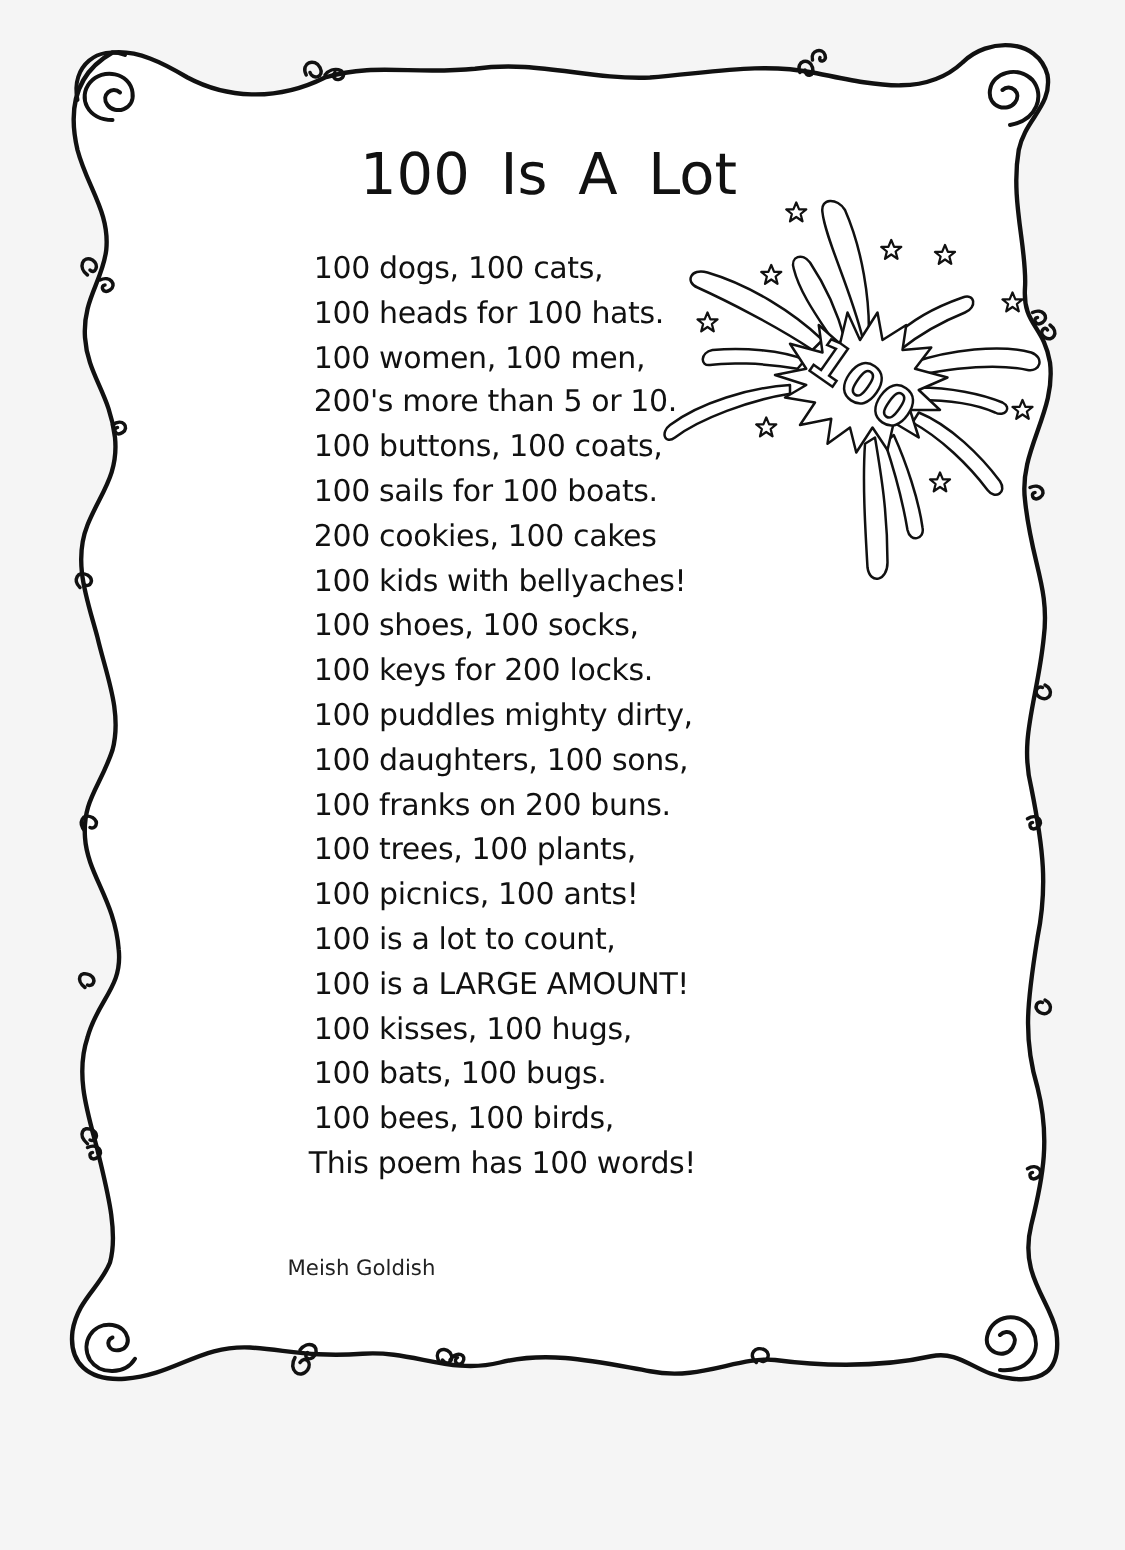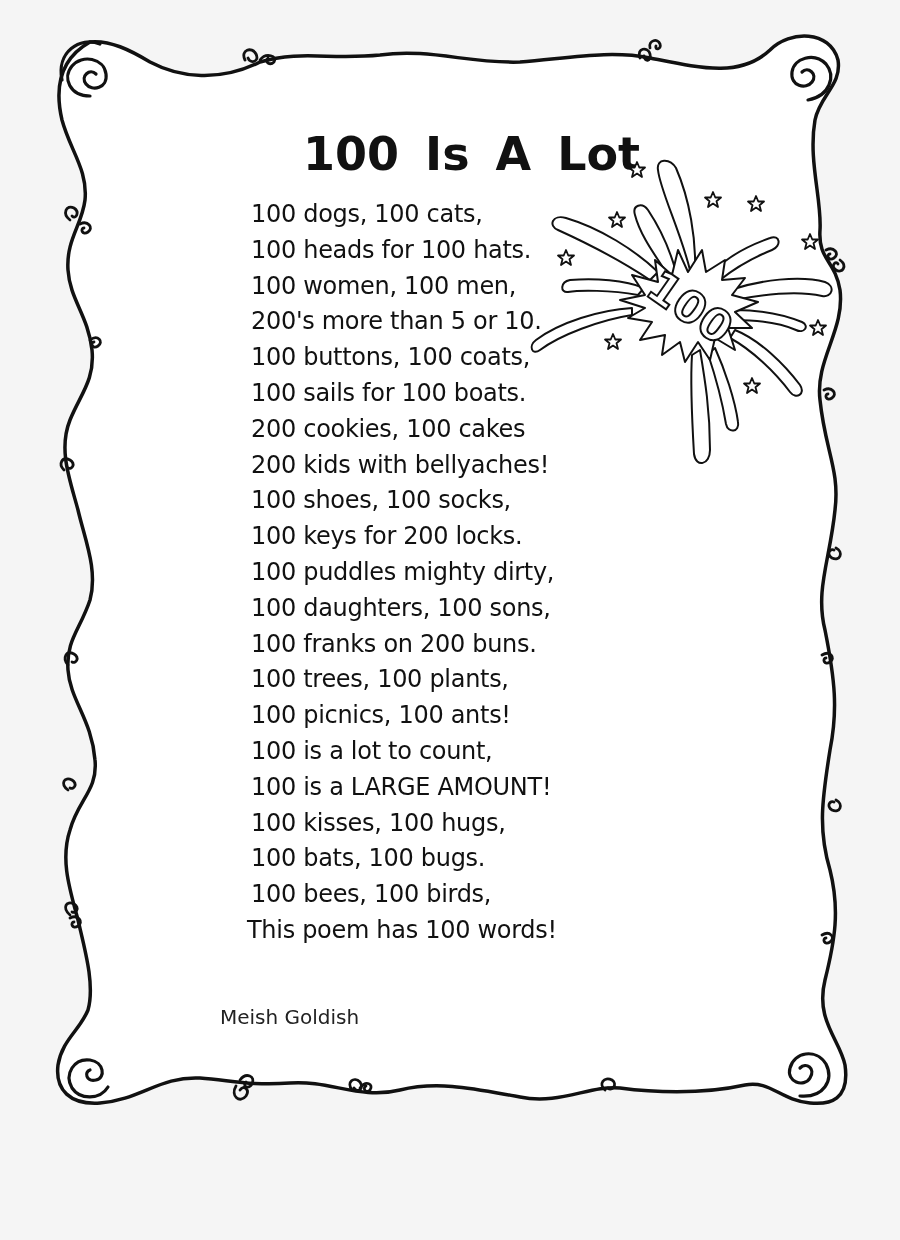--- a/index.html
+++ b/index.html
@@ -36,23 +36,23 @@
     font-size: 24px;
     line-height: 35.8px;
     height: 35.8px;
     color: #111;
     white-space: nowrap;
     letter-spacing: -0.3px;
   }
   .poem li.last { margin-left: -4px; }
   .author {
     position: absolute;
-    left: 220px; top: 1005px;
-    font-family: "DejaVu Sans", sans-serif;
-    font-size: 20px;
+    left: 230px; top: 1005px;
+    font-family: "DejaVu Sans", sans-serif;
+    font-size: 17px;
     color: #222;
     white-space: nowrap;
   }
   #firework-svg {
     position: absolute;
     left: 520px; top: 150px;
     width: 320px; height: 330px;
   }
 </style>
 </head>
@@ -136,21 +136,21 @@
     <path d="M 836 800 C 844 804, 840 814, 832 810 C 826 806, 830 800, 834 802"></path>
     <path d="M 822 935 C 830 930, 836 938, 830 942 C 824 946, 822 938, 826 938"></path>
     <path d="M 236 1086 C 230 1096, 240 1104, 246 1096 C 250 1090, 244 1084, 240 1090"></path>
     <path d="M 240 1080 C 246 1072, 256 1076, 252 1084 C 248 1090, 242 1086, 246 1082"></path>
     <path d="M 352 1090 C 346 1082, 354 1076, 360 1082 C 364 1088, 358 1094, 354 1088"></path>
     <path d="M 360 1088 C 366 1080, 374 1084, 370 1090 C 366 1094, 362 1088, 366 1086"></path>
     <path d="M 605 1090 C 598 1084, 604 1076, 612 1080 C 618 1084, 612 1092, 608 1088"></path>
   </g>
 </svg>
 
-<h1 class="title" style="margin:15px;font-weight:bold;">100 Is A Lot</h1>
+<h1 class="title" style="margin:0;">100 Is A Lot</h1>
 
 <svg id="firework-svg" viewBox="0 0 320 330" xmlns="http://www.w3.org/2000/svg">
   <g fill="#fff" stroke="#111" stroke-width="2" stroke-linejoin="round" stroke-linecap="round">
 
     <path d="M 170 120 C 160 80, 140 40, 138 20 C 136 8, 150 8, 156 18 C 170 50, 176 90, 175 120 Z"></path>
     <path d="M 148 125 C 135 105, 120 85, 115 65 C 112 55, 122 52, 128 60 C 140 78, 150 100, 156 122 Z"></path>
     <path d="M 130 130 C 100 110, 60 90, 38 80 C 28 76, 32 64, 46 68 C 80 78, 115 100, 138 122 Z"></path>
     <path d="M 118 145 C 90 140, 60 140, 48 142 C 40 143, 40 132, 50 130 C 75 128, 105 130, 124 138 Z"></path>
     <path d="M 112 165 C 80 170, 40 185, 20 200 C 12 206, 8 196, 16 190 C 40 172, 80 160, 112 158 Z"></path>
     <path d="M 195 120 C 210 105, 230 95, 250 88 C 260 84, 262 96, 252 100 C 232 108, 215 118, 200 130 Z"></path>
@@ -181,21 +181,21 @@
 </svg>
 
 <ul class="poem">
   <li>100 dogs,  100 cats,</li>
   <li>100 heads for  100 hats.</li>
   <li>100 women,  100 men,</li>
   <li>200's more than 5 or  10.</li>
   <li>100 buttons,  100 coats,</li>
   <li>100 sails for  100 boats.</li>
   <li>200 cookies,  100 cakes</li>
-  <li>200 kids with bellyaches!</li>
+  <li>100 kids with bellyaches!</li>
   <li>100 shoes,  100 socks,</li>
   <li>100 keys for  200 locks.</li>
   <li>100 puddles mighty dirty,</li>
   <li>100 daughters,  100 sons,</li>
   <li>100 franks on  200 buns.</li>
   <li>100 trees,  100 plants,</li>
   <li>100 picnics,  100 ants!</li>
   <li>100 is a lot to count,</li>
   <li>100 is a LARGE AMOUNT!</li>
   <li>100 kisses,  100 hugs,</li>

